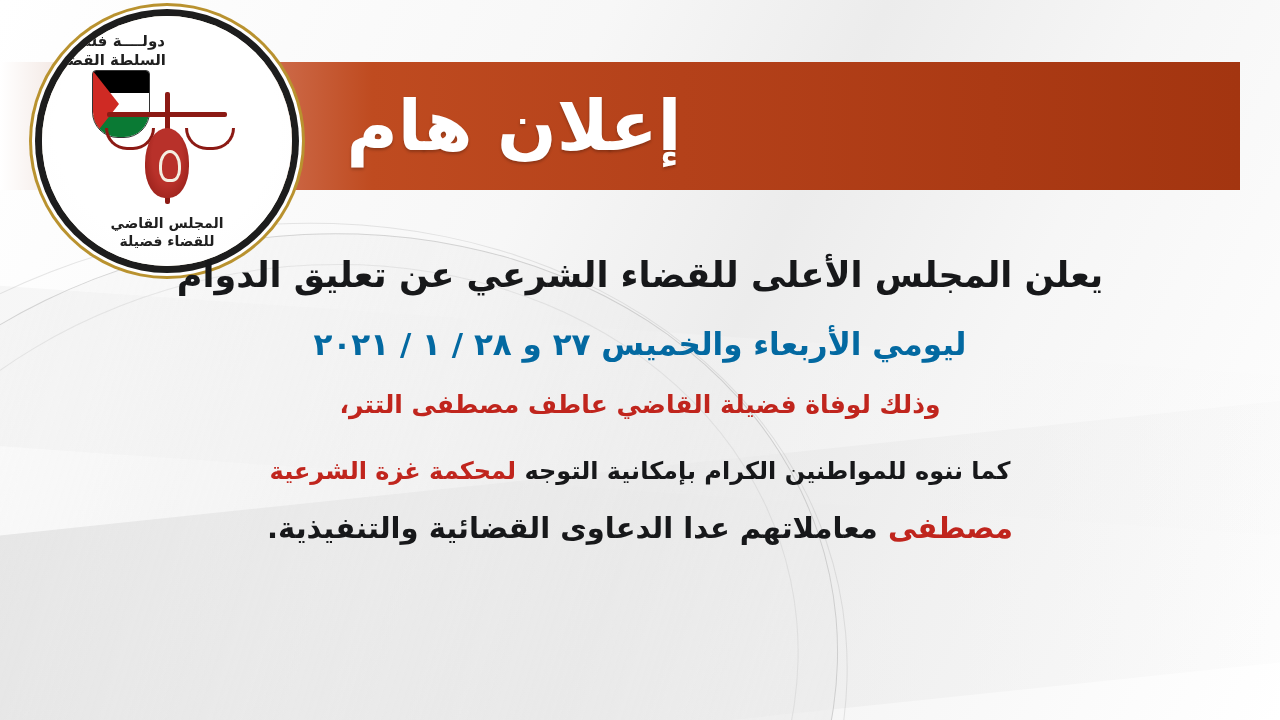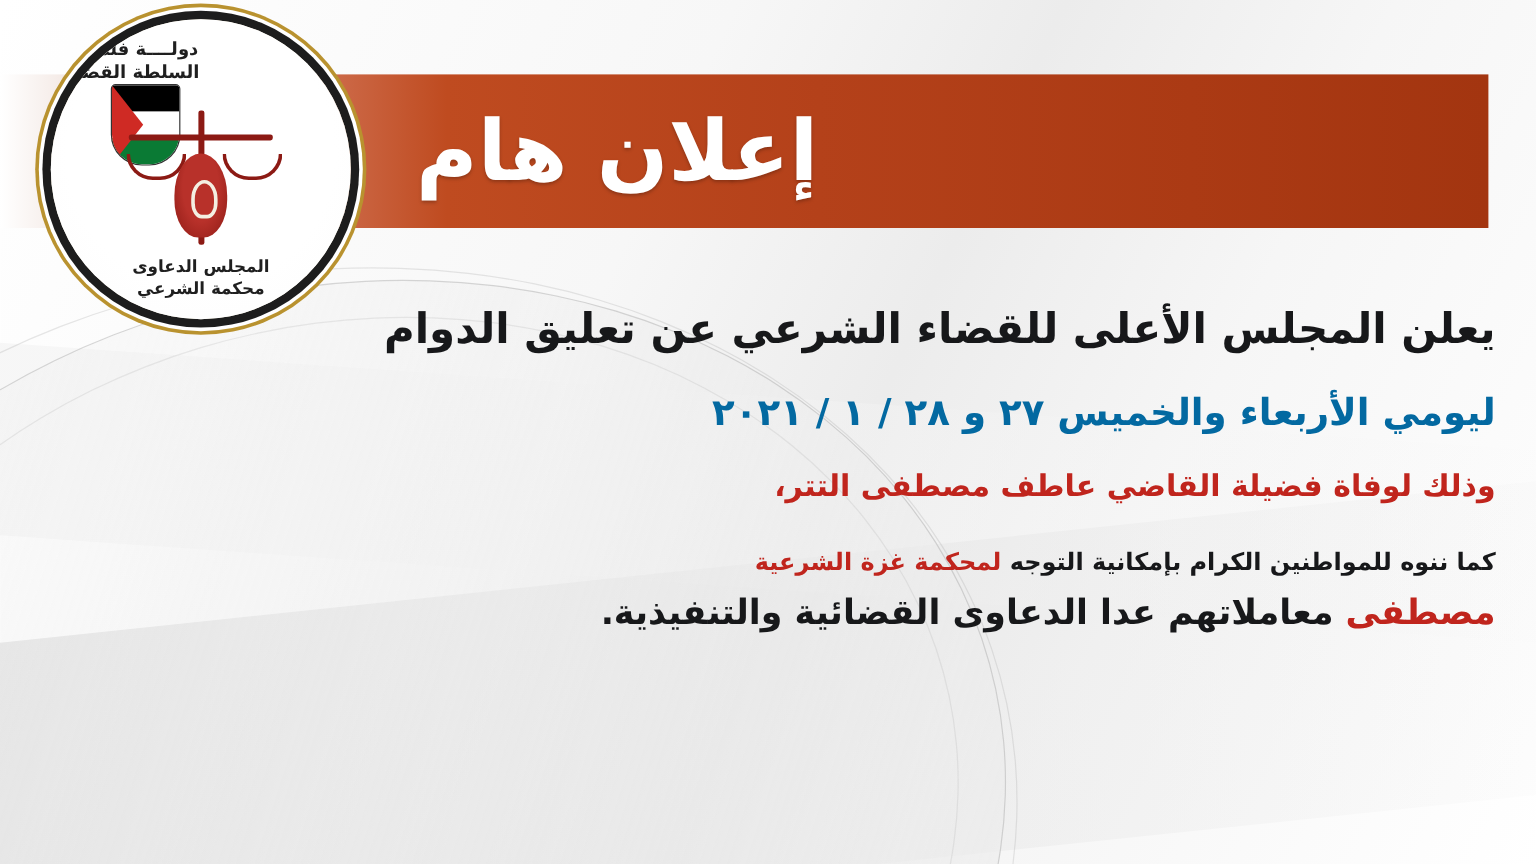--- a/index.html
+++ b/index.html
@@ -229,27 +229,26 @@
     right: 34px;
     left: 34px;
     text-align: center;
     color: #1a1a1a;
   }
   .line {
     font-weight: bold;
     line-height: 1.55;
     margin: 0 0 6px 0;
     font-family: "DejaVu Sans", "Liberation Sans", sans-serif;
-    text-align: right;
   }
   .l1 { font-size: 35px; color: #17181a; margin-bottom: 18px; }
   .l2 { font-size: 37px; color: #c0251d; margin-bottom: 18px; letter-spacing: 1px;}
   .l3 { font-size: 31px; color: #0369a1; margin-bottom: 18px; }
   .l4 { font-size: 25px; color: #c0251d; margin-bottom: 28px; }
-  .l5 { font-size: 20px; color: #17181a; margin-bottom: 4px; }
+  .l5 { font-size: 24px; color: #17181a; margin-bottom: 16px; }
   .l6 { font-size: 29px; color: #17181a; }
   .hl { color: #c0251d; }
 </style>
 </head>
 <body>
 
 <div id="poster">
 
   <div class="bg-layer"></div>
   <div class="bg-diag d2"></div>
@@ -262,22 +261,22 @@
     <div class="banner-title">إعلان هام</div>
   </div>
 
   <div class="emblem">
     <div class="emblem-ring-text">
       <div class="emblem-top-text">
         <div>دولــــة فلسطين</div>
         <div>السلطة القضائية</div>
       </div>
       <div class="emblem-bottom-text">
-        <div>المجلس الدعاوى</div>
-        <div>محكمة الشرعي</div>
+        <div>المجلس القاضي</div>
+        <div>للقضاء فضيلة</div>
       </div>
     </div>
     <div class="emblem-center">
       <div class="flag-shield">
         <div class="stripe s1"></div>
         <div class="stripe s2"></div>
         <div class="stripe s3"></div>
         <div class="tri"></div>
       </div>
       <div class="scale-pole"></div>

